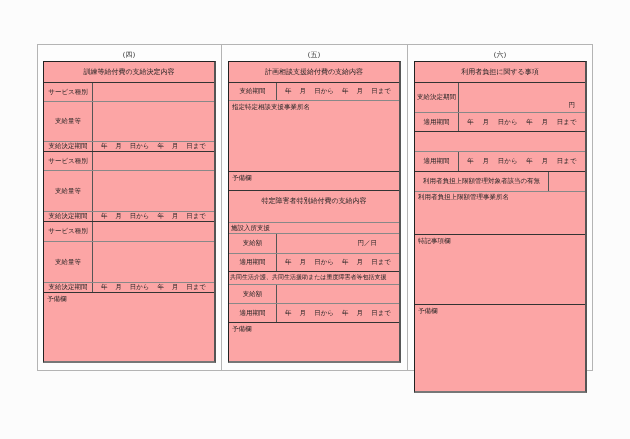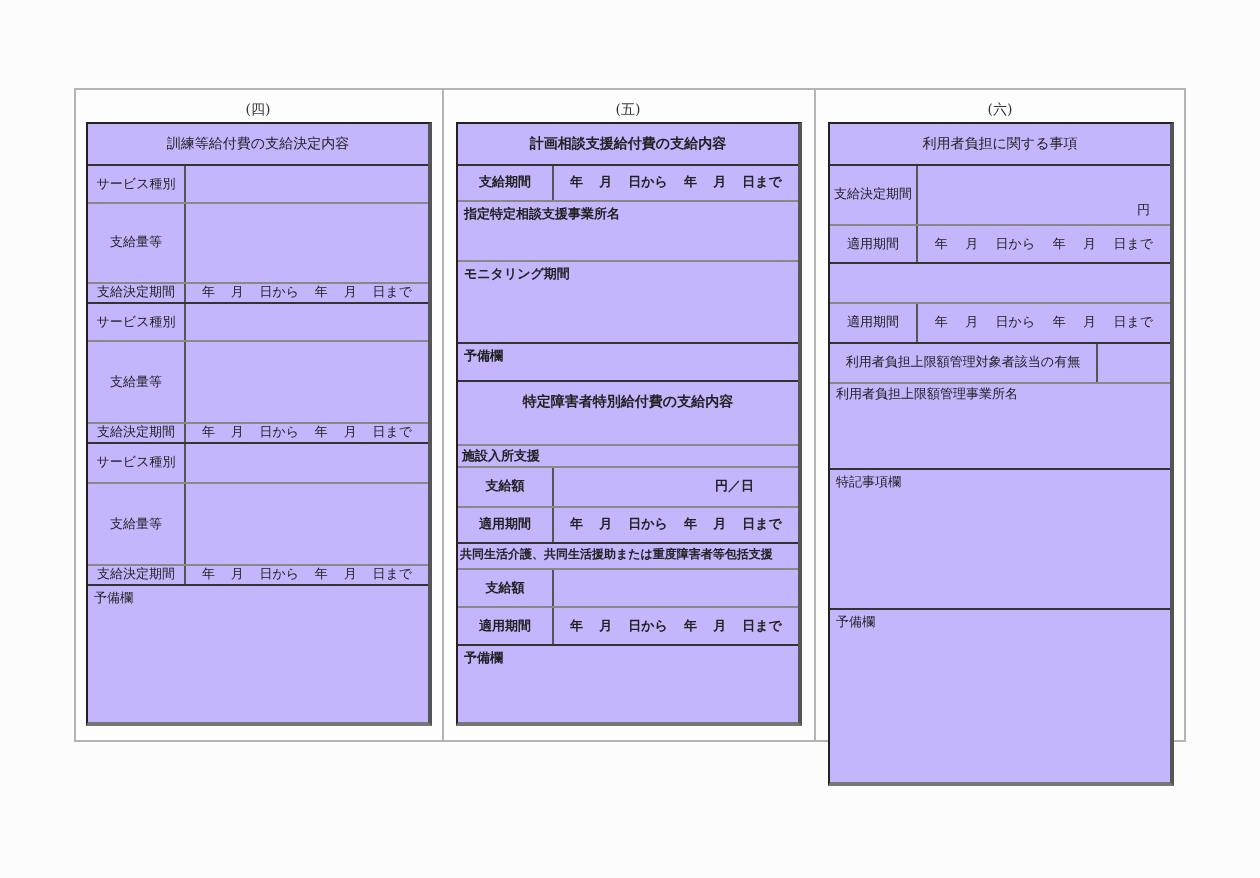--- a/index.html
+++ b/index.html
@@ -3,21 +3,21 @@
 <meta charset="utf-8">
 <style>
   html, body { margin:0; padding:0; background:#fcfcfc; }
   body { width:630px; height:439px; position:relative; overflow:hidden;
          font-family:"DejaVu Serif","Liberation Serif",serif; color:#222; }
   .frame { position:absolute; left:37px; top:44px; width:556px; height:327px;
            border:1px solid #b4b4b4; box-sizing:border-box; background:#fdfdfd; }
   .vdiv { position:absolute; top:44px; height:327px; width:1px; background:#b4b4b4; }
   .panel-label { position:absolute; top:50px; font-size:7px; color:#333; text-align:center; }
   .box { position:absolute; border:1px solid #222; box-sizing:border-box;
-         border-right:2px solid #555; border-bottom:2px solid #777; background:#c4b5fd; }
+         border-right:2px solid #555; border-bottom:2px solid #777; background:#fca5a5; }
   .row { position:absolute; left:0; right:0; border-top:1px solid #333; box-sizing:border-box; }
   .row.first { border-top:none; }
   .row.thin { border-top:1px solid #888; }
   .cell { position:absolute; top:0; bottom:0; box-sizing:border-box; display:flex;
           align-items:center; font-size:6.5px; white-space:nowrap; overflow:hidden; }
   .lbl { left:0; border-right:1px solid #555; justify-content:center; }
   .val { right:0; justify-content:space-around; padding:0 4px; }
   .center { left:0; right:0; justify-content:center; }
   .topleft { left:0; right:0; align-items:flex-start; padding:2px 3px; }
   .title { font-size:7px; }
@@ -96,40 +96,37 @@
       <span>月</span>
       <span>日まで</span>
     </div>
   </div>
   <div class="row" style="top:230px;bottom:0">
     <div class="cell topleft">予備欄</div>
   </div>
 </div>
 
 <div class="panel-label" style="left:228px;width:172px">(五)</div>
-<div class="box" style="left:228px;top:61px;width:173px;height:302px;font-weight:bold;">
+<div class="box" style="left:228px;top:61px;width:173px;height:302px;">
   <div class="row first" style="top:0;height:20px">
     <div class="cell center title">計画相談支援給付費の支給内容</div>
   </div>
   <div class="row" style="top:20px;height:18px">
     <div class="cell lbl" style="width:48px">支給期間</div>
     <div class="cell val" style="left:48px">
       <span>年</span>
       <span>月</span>
       <span>日から</span>
       <span>年</span>
       <span>月</span>
       <span>日まで</span>
     </div>
   </div>
   <div class="row thin" style="top:38px;height:30px">
     <div class="cell topleft">指定特定相談支援事業所名</div>
-  </div>
-  <div class="row thin" style="top:68px;height:41px">
-    <div class="cell topleft">モニタリング期間</div>
   </div>
   <div class="row" style="top:109px;height:31px">
     <div class="cell topleft">予備欄</div>
   </div>
   <div class="row" style="top:128px;height:20px">
     <div class="cell center title">特定障害者特別給付費の支給内容</div>
   </div>
   <div class="row thin" style="top:160px;height:11px">
     <div class="cell topleft" style="padding:1px 2px">施設入所支援</div>
   </div>

